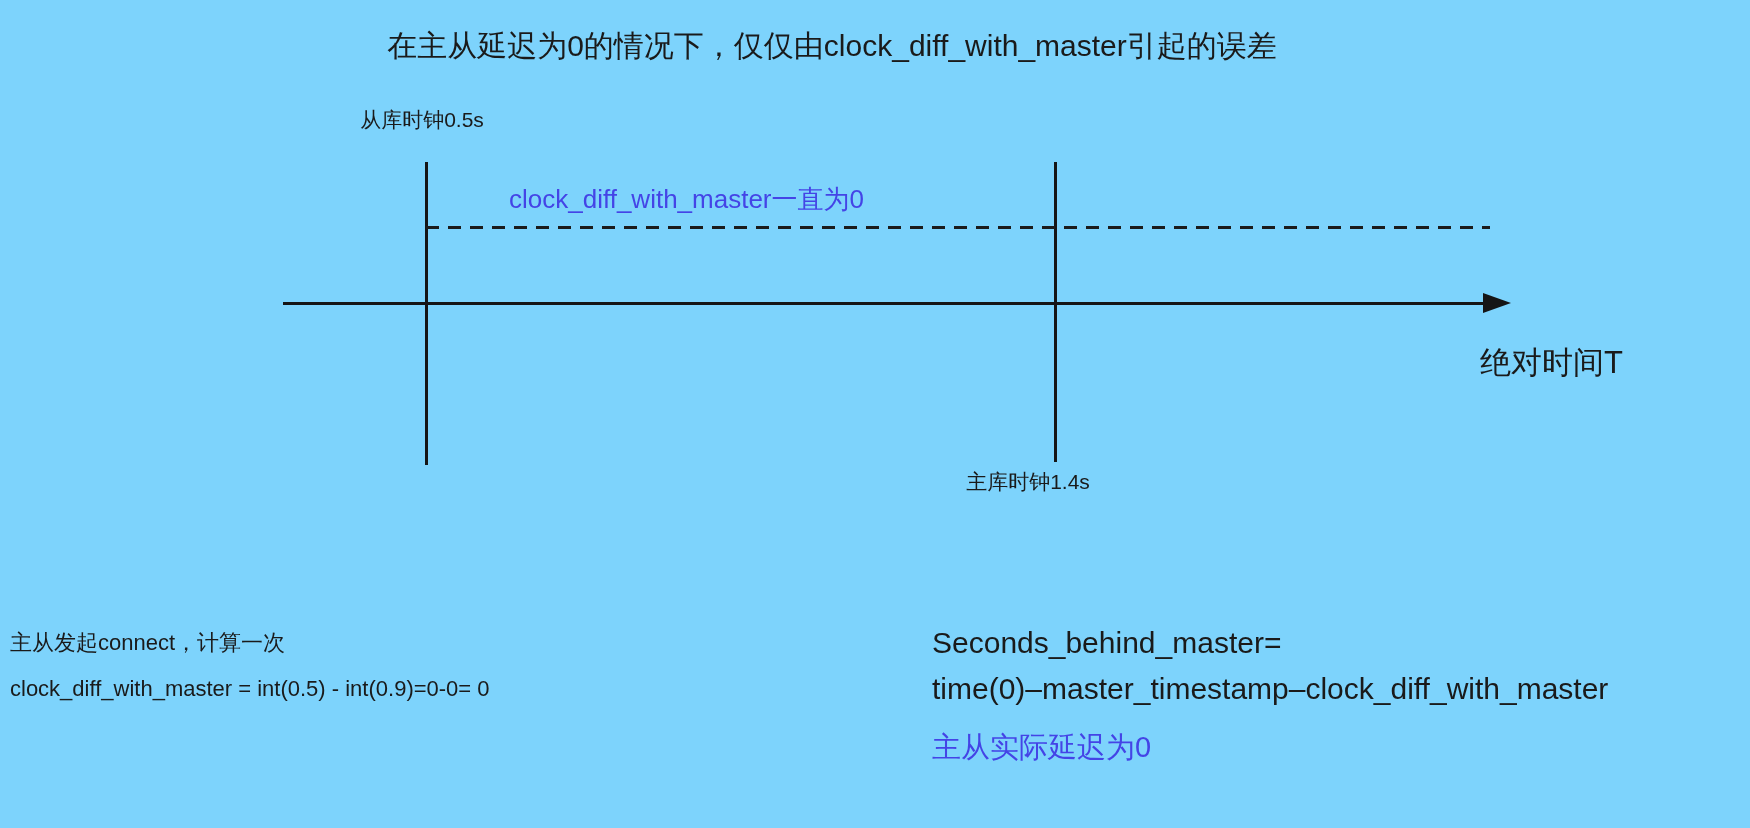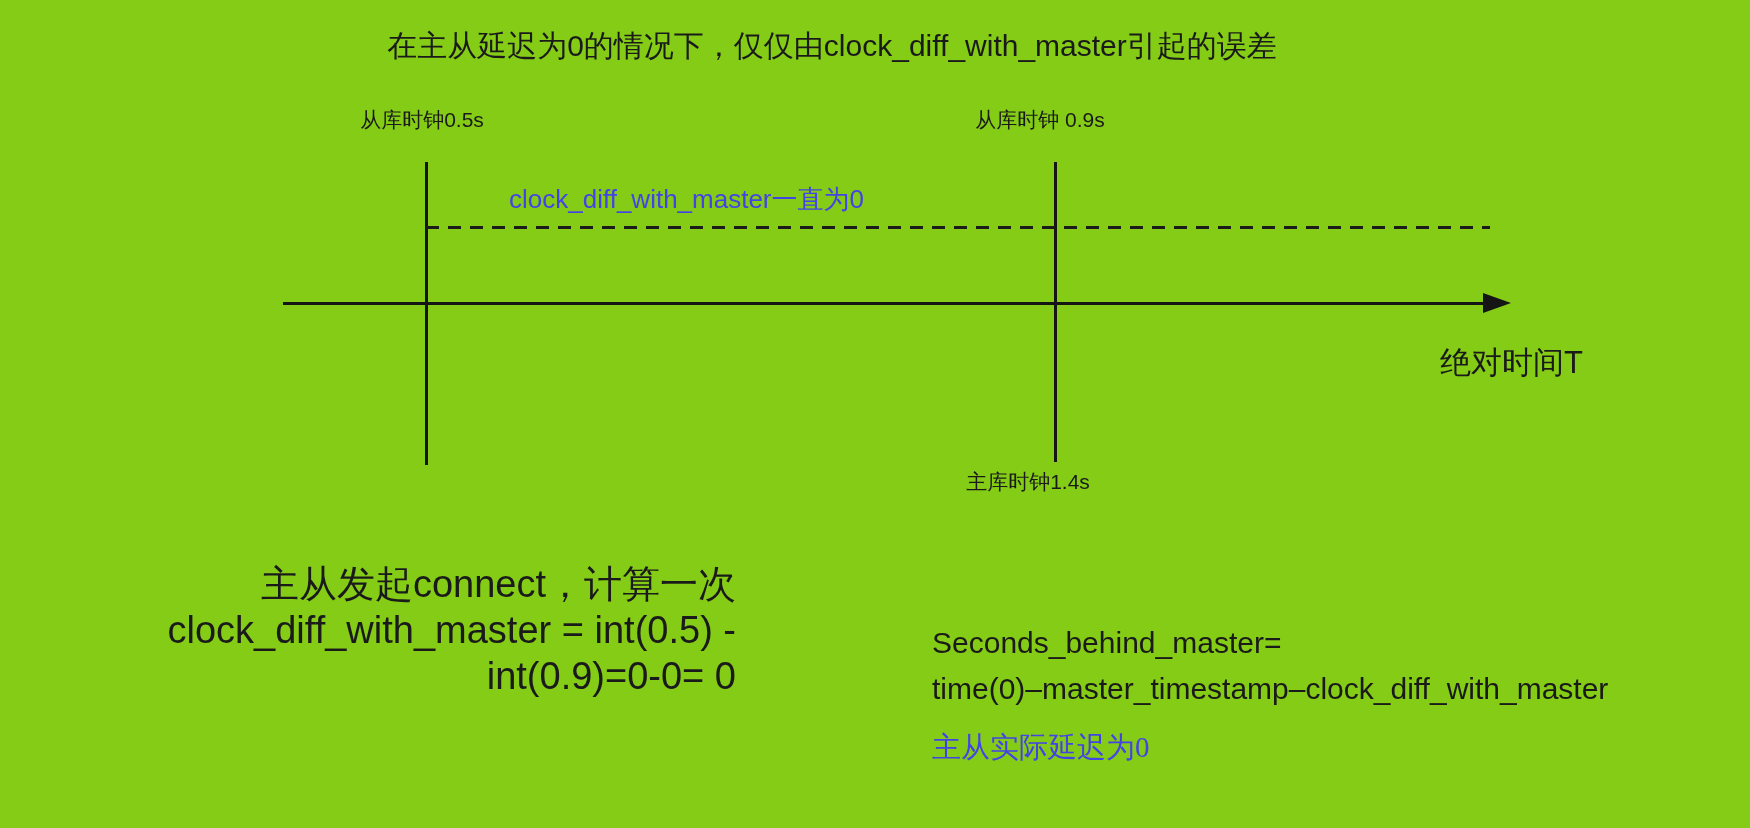--- a/index.html
+++ b/index.html
@@ -1,20 +1,20 @@
 <!DOCTYPE html>
 <html><head>
 <meta charset="utf-8">
 <style>
   html, body { margin: 0; padding: 0; background: #ffffff; }
   .canvas {
     position: relative;
     width: 1750px;
     height: 828px;
-    background: #84cc16;
+    background: #7dd3fc;
     font-family: "Liberation Sans", "DejaVu Sans", sans-serif;
     color: #1a1a1a;
     overflow: hidden;
   }
   .txt { position: absolute; white-space: nowrap; }
 
   .title {
     left: 0; top: 26px; width: 1664px;
     text-align: center;
     font-size: 30px;
@@ -56,49 +56,48 @@
     background: #151515;
   }
   .arrow-head {
     position: absolute;
     left: 1483px; top: 293px;
     width: 0; height: 0;
     border-left: 28px solid #151515;
     border-top: 10px solid transparent;
     border-bottom: 10px solid transparent;
   }
-  .axis-label { left: 1440px; top: 342px; font-size: 31px; }
+  .axis-label { left: 1480px; top: 342px; font-size: 31px; }
 
   .note-left {
     position: absolute;
-    left: 10px; top: 561px; width: 726px;
-    text-align: right;
-    font-size: 38px;
+    left: 10px; top: 620px; width: 726px;
+    text-align: left;
+    font-size: 22px;
     line-height: 46px;
   }
   .note-right {
     position: absolute;
     left: 932px; top: 584px;
     font-size: 30px;
     line-height: 46px;
     white-space: nowrap;
     margin-top: 36px;
   }
   .note-right .blue, .note-left .blue { color: #4444e6; font-size: 29px; }
-  .note-right .blue-first { margin-top: 12px; font-family: Liberation Serif, serif; }
+  .note-right .blue-first { margin-top: 12px; }
 </style>
 </head>
 <body>
 
 <div class="canvas">
 
   <div class="title">在主从延迟为0的情况下，仅仅由clock_diff_with_master引起的误差</div>
 
   <div class="txt label slave-left">从库时钟0.5s</div>
-  <div class="txt label slave-right">从库时钟 0.9s</div>
 
   <div class="vline vline-left"></div>
   <div class="vline vline-right"></div>
 
   <div class="txt blue-label">clock_diff_with_master一直为0</div>
   <div class="dashed"></div>
 
   <div class="axis"></div>
   <div class="arrow-head"></div>
   <div class="txt axis-label">绝对时间T</div>

